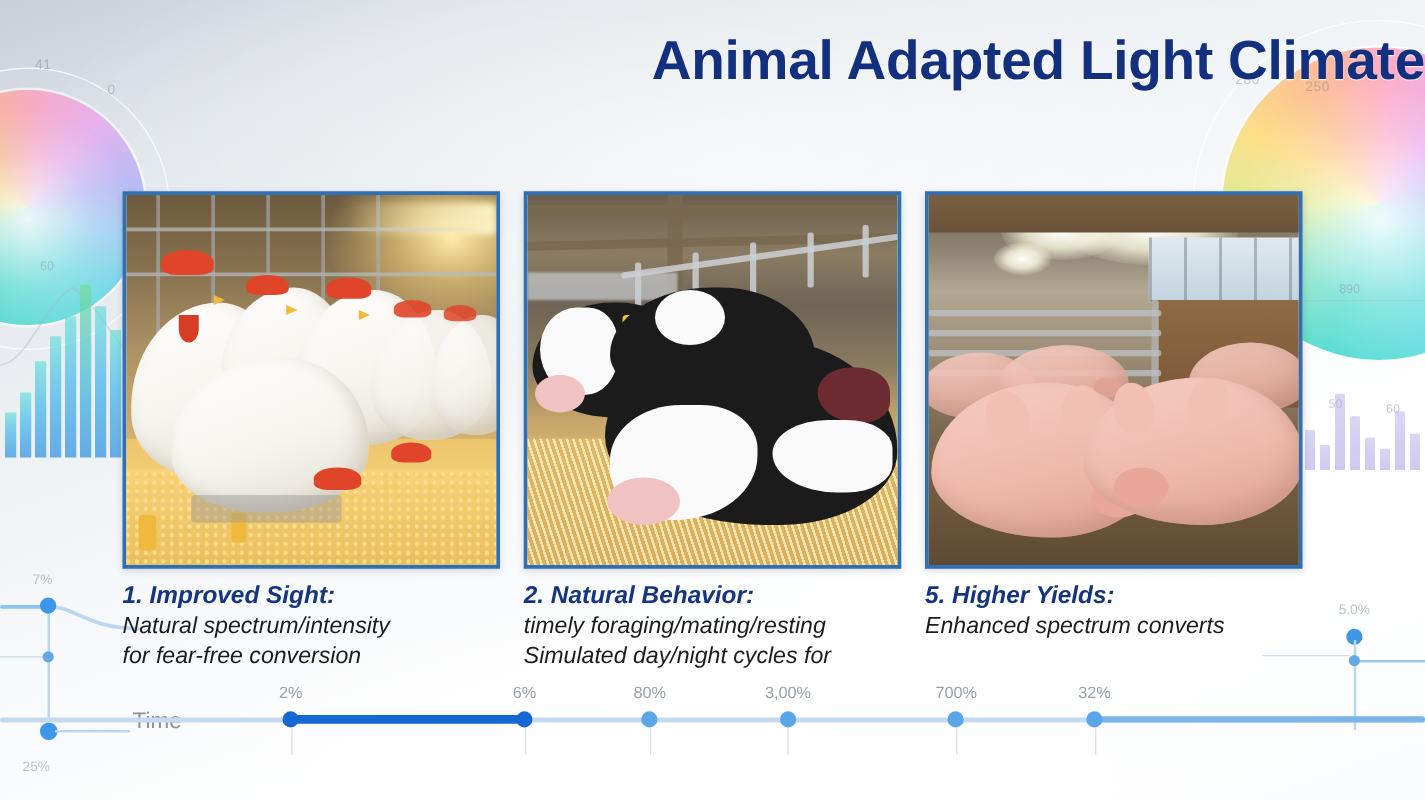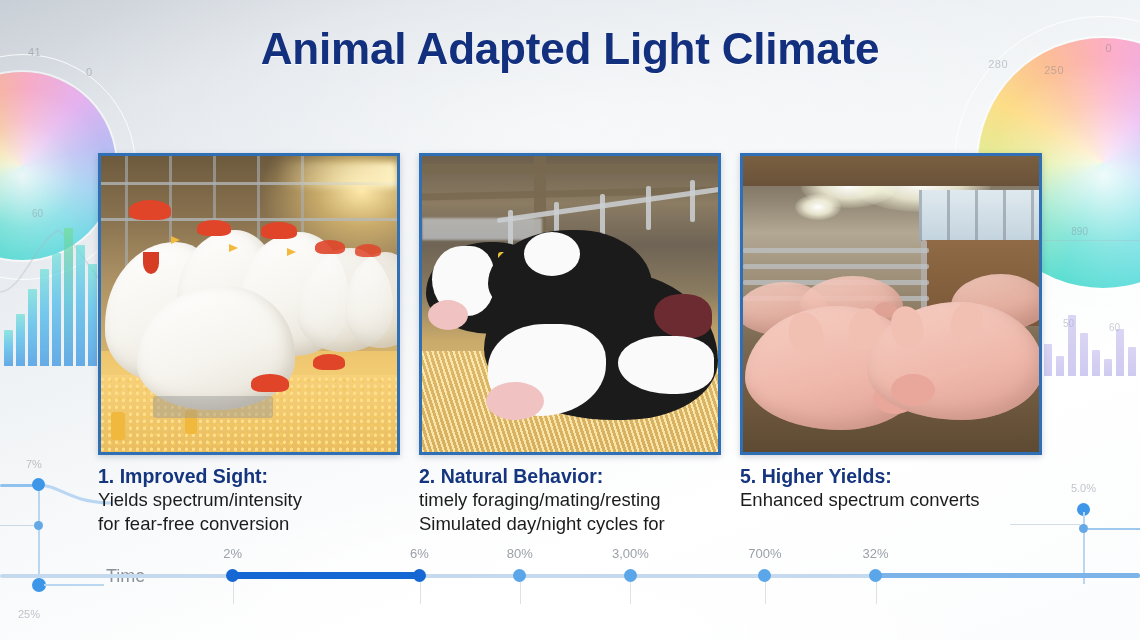--- a/index.html
+++ b/index.html
@@ -131,21 +131,21 @@
     color: rgba(120,128,140,0.46);
     user-select: none;
   }
 
   
   .title {
     position: absolute;
     top: 24px;
     left: 0;
     width: 100%;
-    text-align: center;
+    text-align: right;
     font-size: 44px;
     font-weight: 700;
     letter-spacing: -0.2px;
     color: #13307e;
     font-family: "Liberation Sans", sans-serif;
     text-shadow: 0 1px 1px rgba(255,255,255,0.9);
   }
 
   
   .cards {
@@ -307,20 +307,21 @@
   .pig .pear {
     position: absolute;
     background: #f2c0b2;
     border-radius: 50% 50% 45% 45%;
   }
 
   
   .caption {
     margin-top: 10px;
     width: 310px;
+    font-style: italic;
   }
   .cap-head {
     font-size: 19.5px;
     font-weight: 700;
     color: #15357f;
     line-height: 1.18;
   }
   .cap-body {
     font-size: 18.5px;
     color: #1c1c1c;
@@ -502,21 +503,21 @@
           <div class="chicken" style="left:36px;top:130px;width:158px;height:124px;"></div>
           <div class="comb" style="left:150px;top:218px;width:38px;height:18px;"></div>
           <div class="comb" style="left:212px;top:198px;width:32px;height:16px;"></div>
           <div style="position:absolute;left:10px;bottom:12px;width:14px;height:28px;background:#f0b93e;border-radius:3px;"></div>
           <div style="position:absolute;left:84px;bottom:18px;width:12px;height:24px;background:#f0b93e;border-radius:3px;"></div>
           <div style="position:absolute;left:52px;bottom:34px;width:120px;height:22px;background:rgba(150,150,150,0.45);border-radius:3px;"></div>
         </div>
       </div>
       <div class="caption">
         <div class="cap-head">1. Improved Sight:</div>
-        <div class="cap-body">Yields spectrum/intensity</div>
+        <div class="cap-body">Natural spectrum/intensity</div>
         <div class="cap-body">for fear-free conversion</div>
       </div>
     </div>
 
     <div class="card">
       <div class="photo ph2">
         <div class="scene">
           <div class="beam" style="left:0;top:8px;right:0;height:10px;"></div>
           <div class="beam" style="left:0;top:34px;right:0;height:7px;transform:rotate(-1.4deg);"></div>
           <div class="beam" style="left:112px;top:0;width:12px;height:92px;"></div>

